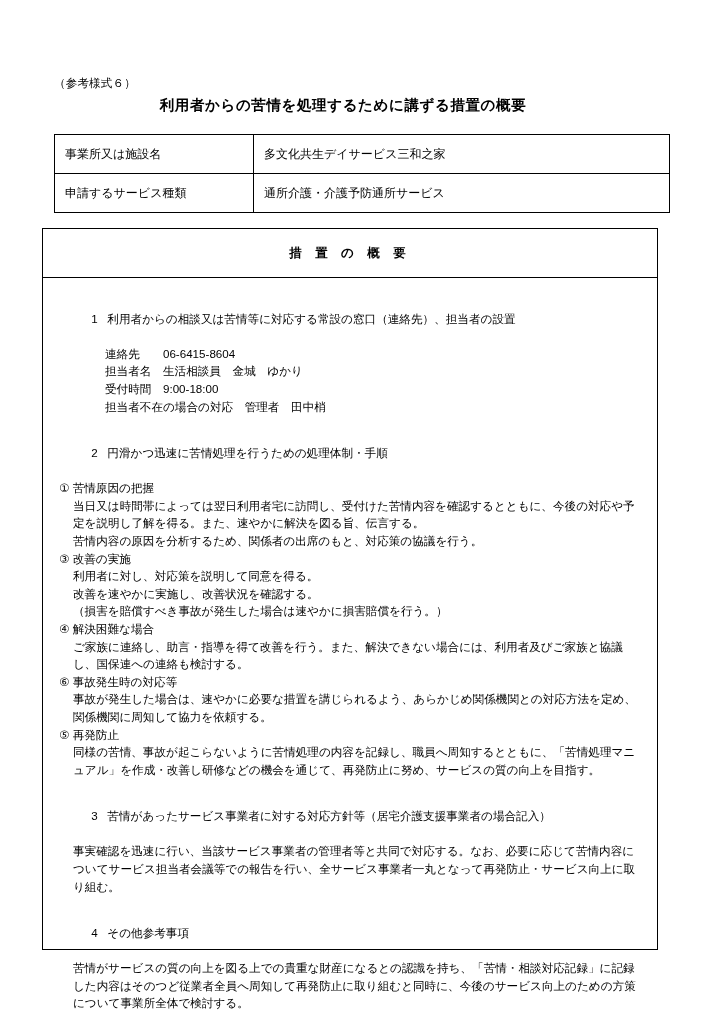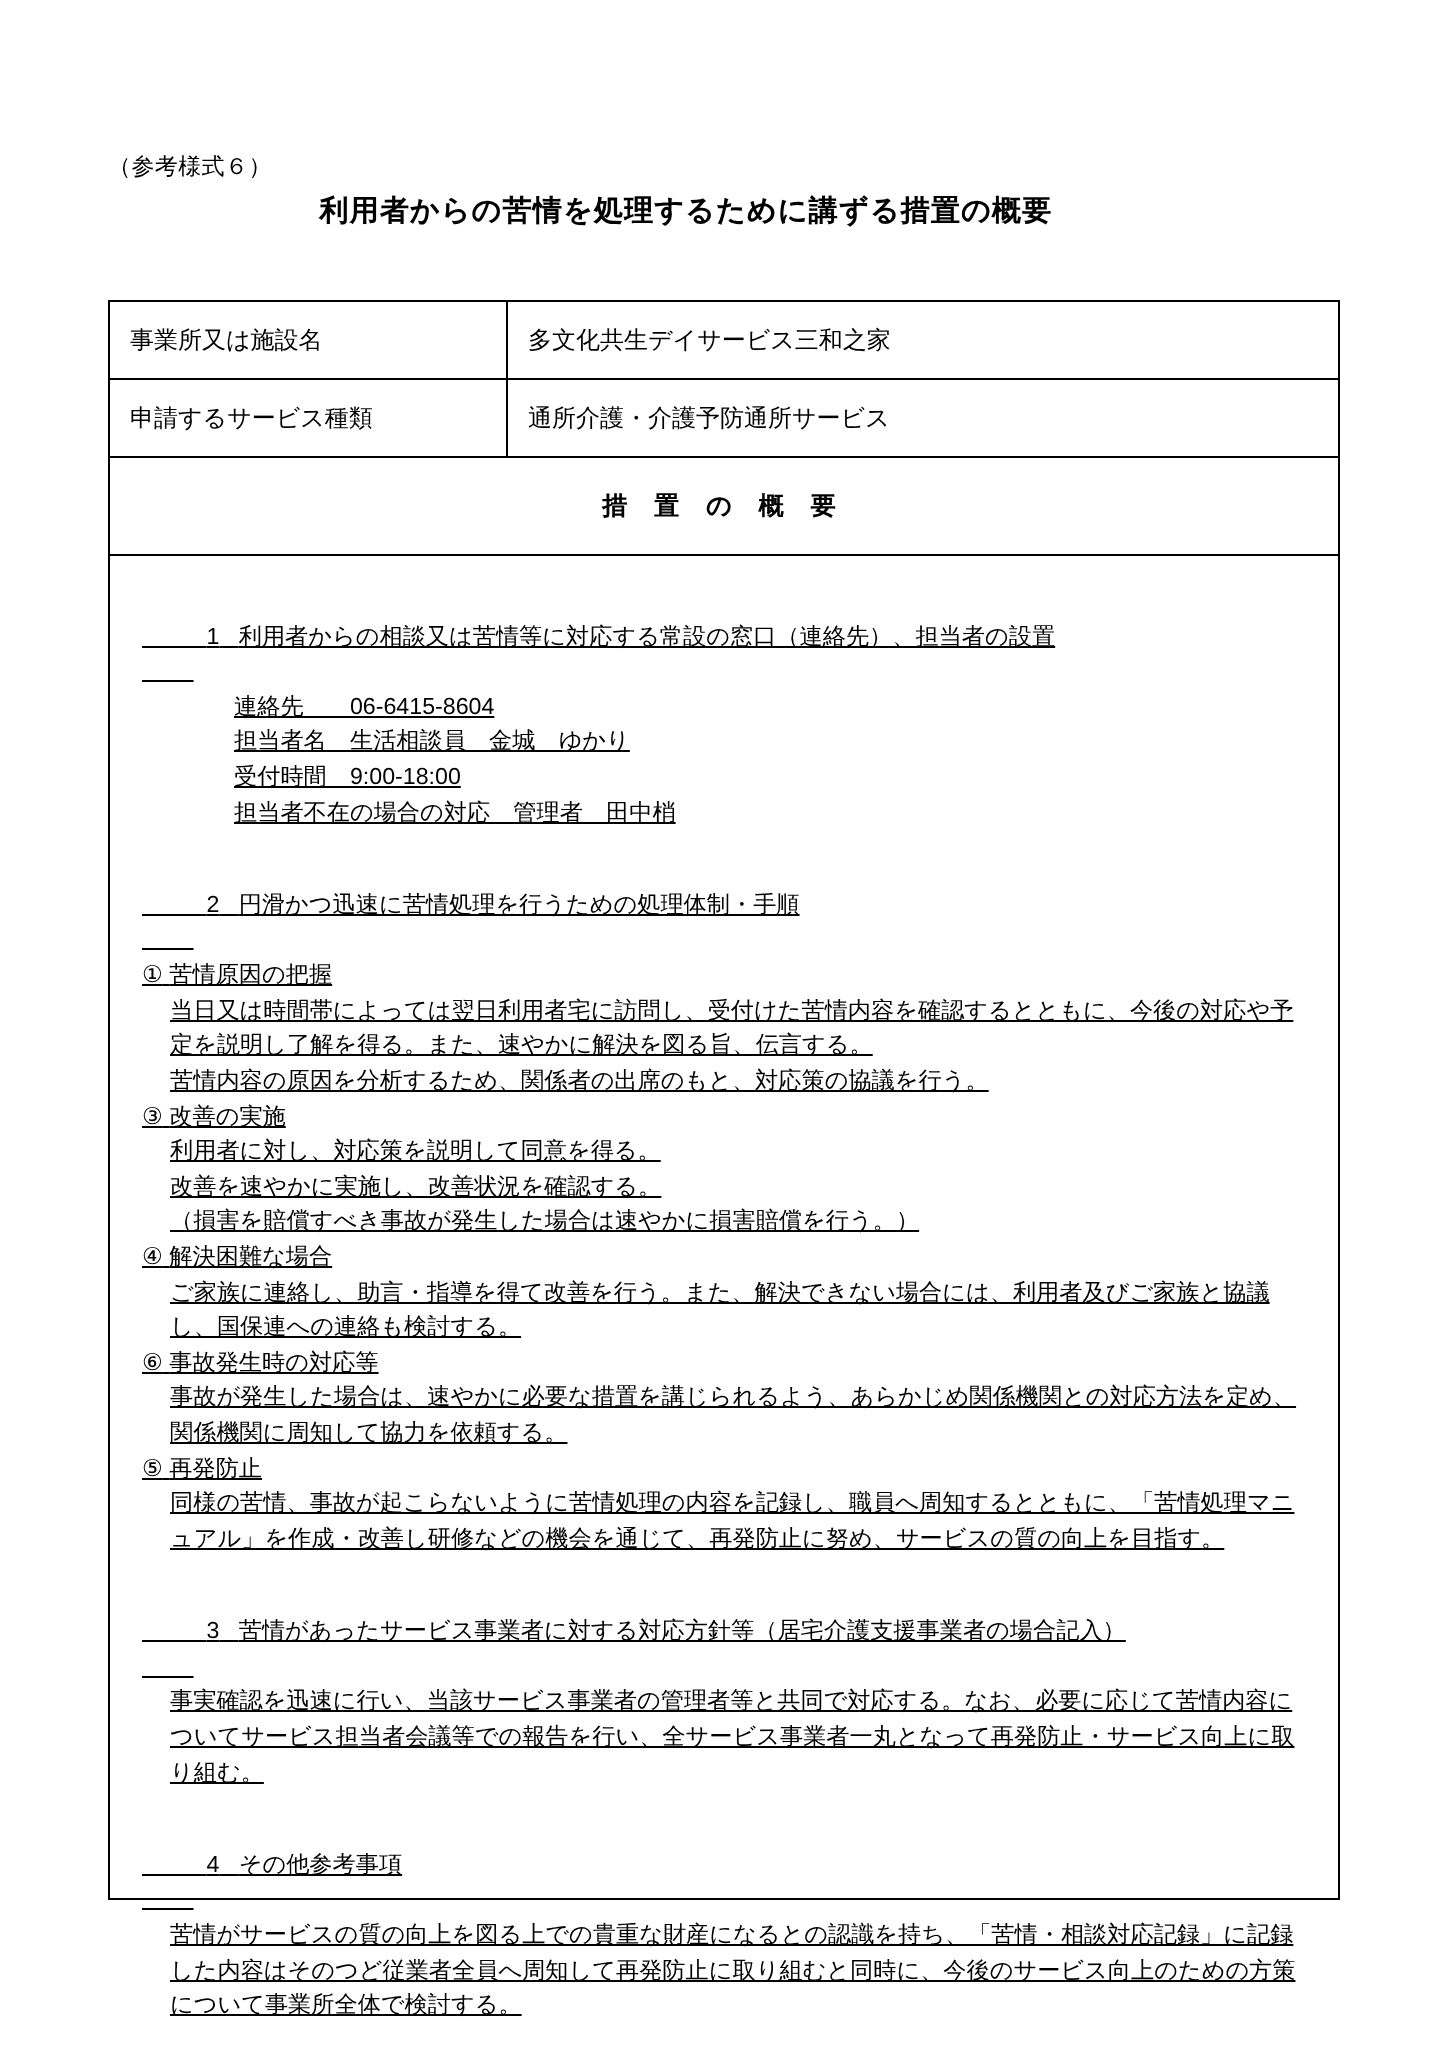--- a/index.html
+++ b/index.html
@@ -40,38 +40,38 @@
     font-weight: bold;
     letter-spacing: 0.6px;
     padding-left: 30px;
     box-sizing: border-box;
   }
 
   
   .info-table {
     position: absolute;
     left: 54px;
-    top: 150px;
+    top: 134px;
     width: 616px;
     border-collapse: collapse;
     table-layout: fixed;
   }
   .info-table td {
     border: 1px solid #000;
     height: 30px;
     padding: 4px 10px;
     font-size: 12px;
     vertical-align: middle;
   }
   .info-table td.label { width: 178px; }
 
   
   .outline-box {
     position: absolute;
-    left: 54px;
+    left: 42px;
     top: 228px;
     width: 616px;
     height: 722px;
     border: 1px solid #000;
     box-sizing: border-box;
   }
   .outline-head {
     height: 48px;
     border-bottom: 1px solid #000;
     display: flex;
@@ -82,21 +82,20 @@
     letter-spacing: 5px;
   }
   .outline-body {
     padding: 14px 16px 10px 16px;
     font-size: 11.6px;
     line-height: 1.52;
   }
 
   .sec {
     margin-bottom: 11px;
-    text-decoration: underline;
   }
   .sec-title {
     display: block;
     white-space: pre;
   }
   .indent2 { padding-left: 46px; display: block; }
   .subitem { display: block; }
   .subitem .sub-head { display: block; }
   .subitem .sub-text { display: block; padding-left: 14px; }
   .para { display: block; padding-left: 14px; }

